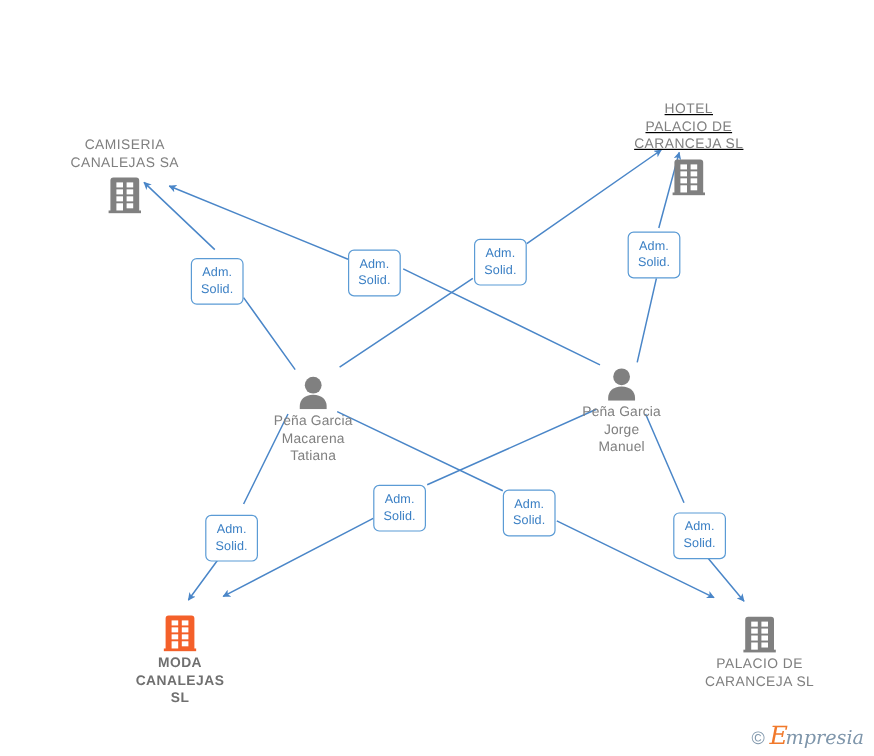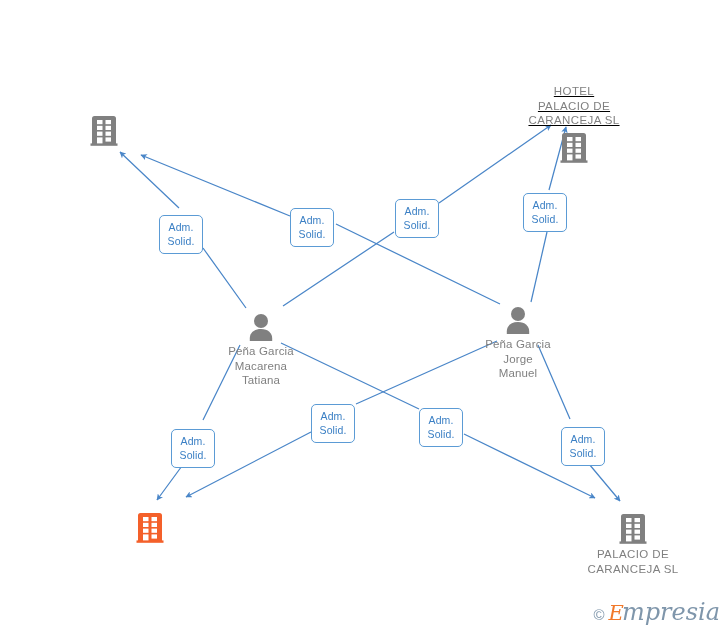--- a/index.html
+++ b/index.html
@@ -93,21 +93,21 @@
   #watermark .wm-e {
     font-family: "DejaVu Serif", serif;
     font-style: italic;
     font-size: 21px;
     color: #f1792b;
     line-height: 1;
   }
   #watermark .wm-rest {
     font-family: "DejaVu Serif", serif;
     font-style: italic;
-    font-size: 24px;
+    font-size: 16px;
     color: #7f96ab;
     line-height: 1;
     margin-left: -2px;
   }
 </style>
 </head>
 <body>
 
 <div id="graph-canvas">
 
@@ -159,20 +159,22 @@
         <span>Solid.</span>
       </div>
       <div class="edge-label" style="left: 561px; top: 427px;">
         <span>Adm.</span>
         <span>Solid.</span>
       </div>
     </div>
 
   <div id="nodes">
       <div class="node company label-above" style="left: 104px; top: 114px;">
+        <span class="node-label">CAMISERIA
+CANALEJAS SA</span>
         <span class="node-icon"><svg width="28" height="32" viewBox="0 0 28 32">
             <path d="M4.5 2 h19 a2.5 2.5 0 0 1 2.5 2.5 v25.5 h-24 v-25.5 a2.5 2.5 0 0 1 2.5 -2.5 z" fill="#808080"></path>
             <rect x="7" y="6" width="5.5" height="4.2" fill="#ffffff"></rect>
             <rect x="7" y="11.8" width="5.5" height="4.2" fill="#ffffff"></rect>
             <rect x="7" y="17.6" width="5.5" height="4.2" fill="#ffffff"></rect>
             <rect x="15.5" y="6" width="5.5" height="4.2" fill="#ffffff"></rect>
             <rect x="15.5" y="11.8" width="5.5" height="4.2" fill="#ffffff"></rect>
             <rect x="15.5" y="17.6" width="5.5" height="4.2" fill="#ffffff"></rect>
             <rect x="7" y="23.4" width="5.5" height="6.6" fill="#ffffff"></rect>
             <rect x="15.5" y="23.4" width="5.5" height="4.2" fill="#ffffff"></rect>
@@ -220,20 +222,23 @@
             <rect x="7" y="6" width="5.5" height="4.2" fill="#ffffff"></rect>
             <rect x="7" y="11.8" width="5.5" height="4.2" fill="#ffffff"></rect>
             <rect x="7" y="17.6" width="5.5" height="4.2" fill="#ffffff"></rect>
             <rect x="15.5" y="6" width="5.5" height="4.2" fill="#ffffff"></rect>
             <rect x="15.5" y="11.8" width="5.5" height="4.2" fill="#ffffff"></rect>
             <rect x="15.5" y="17.6" width="5.5" height="4.2" fill="#ffffff"></rect>
             <rect x="7" y="23.4" width="5.5" height="6.6" fill="#ffffff"></rect>
             <rect x="15.5" y="23.4" width="5.5" height="4.2" fill="#ffffff"></rect>
             <rect x="0.5" y="29.4" width="27" height="2.4" fill="#f4602a"></rect>
           </svg></span>
+        <span class="node-label">MODA
+CANALEJAS
+SL</span>
       </div>
       <div class="node company" style="left: 633px; top: 512px;">
         <span class="node-icon"><svg width="28" height="32" viewBox="0 0 28 32">
             <path d="M4.5 2 h19 a2.5 2.5 0 0 1 2.5 2.5 v25.5 h-24 v-25.5 a2.5 2.5 0 0 1 2.5 -2.5 z" fill="#808080"></path>
             <rect x="7" y="6" width="5.5" height="4.2" fill="#ffffff"></rect>
             <rect x="7" y="11.8" width="5.5" height="4.2" fill="#ffffff"></rect>
             <rect x="7" y="17.6" width="5.5" height="4.2" fill="#ffffff"></rect>
             <rect x="15.5" y="6" width="5.5" height="4.2" fill="#ffffff"></rect>
             <rect x="15.5" y="11.8" width="5.5" height="4.2" fill="#ffffff"></rect>
             <rect x="15.5" y="17.6" width="5.5" height="4.2" fill="#ffffff"></rect>

